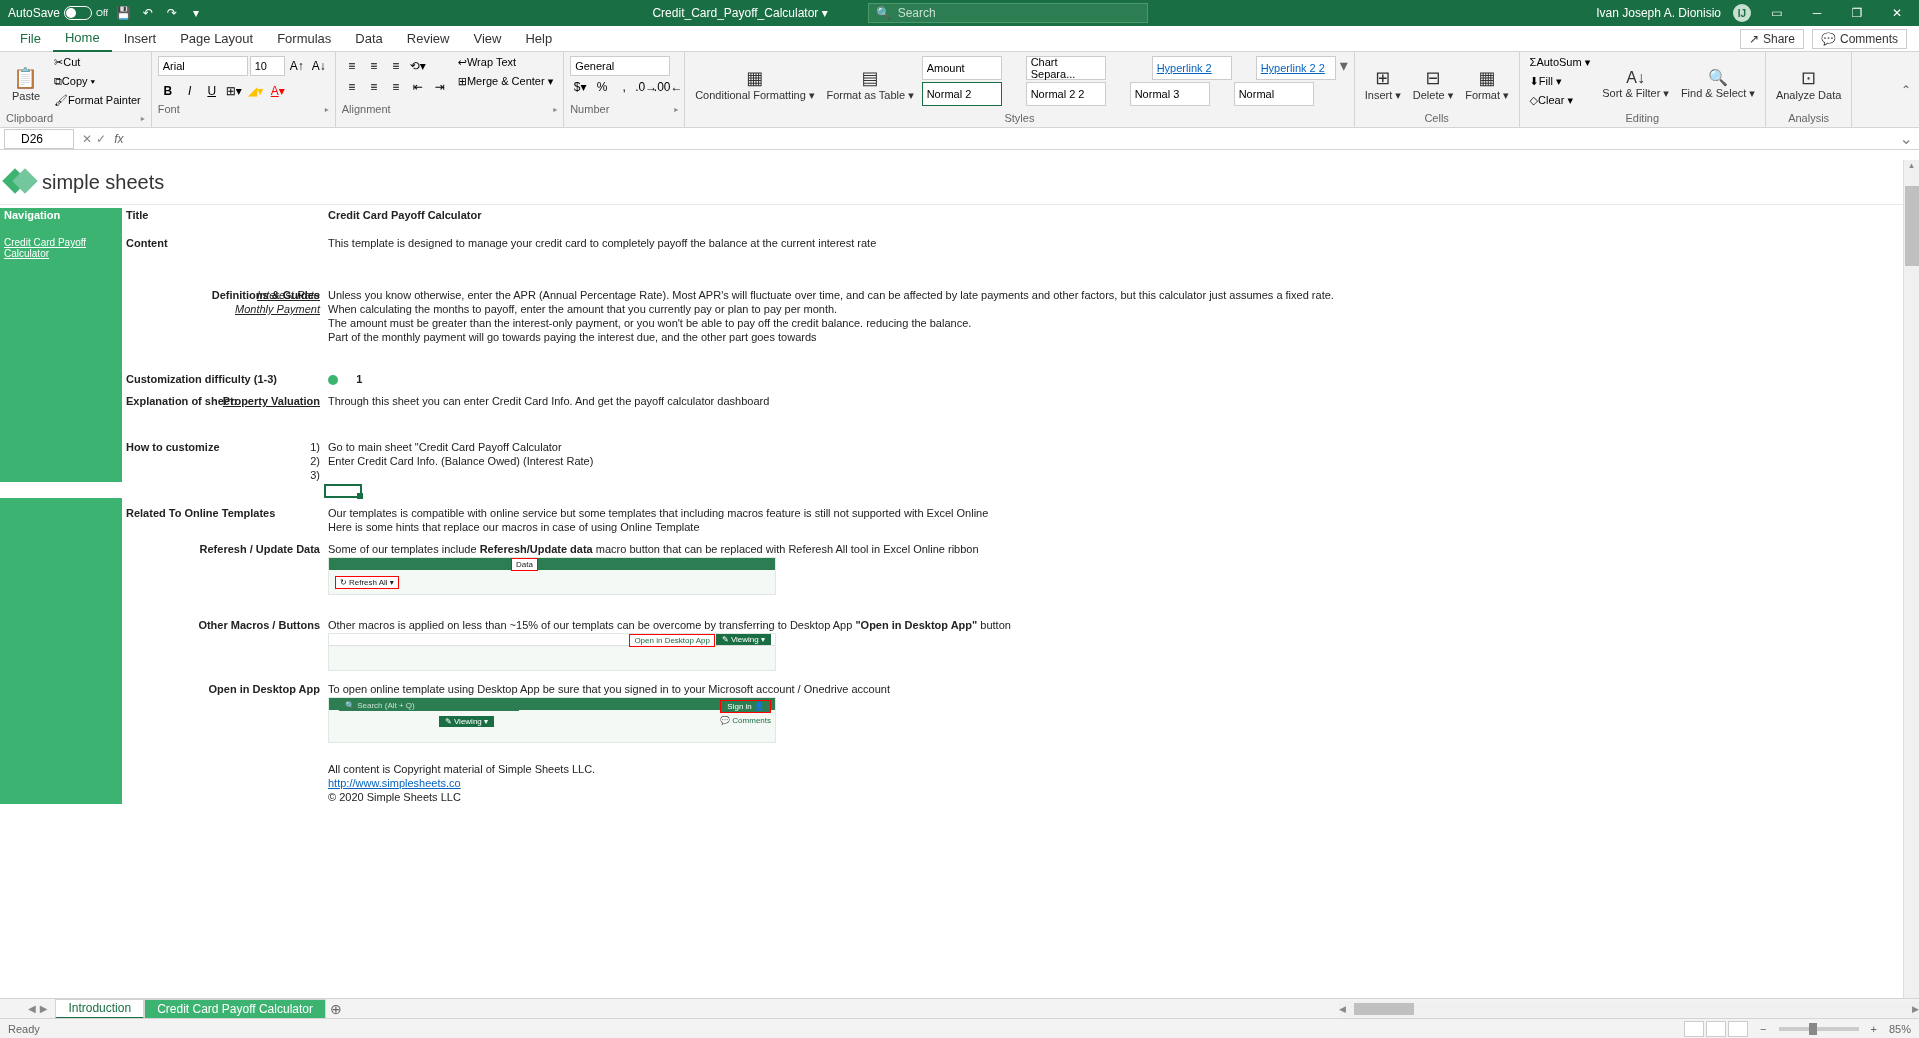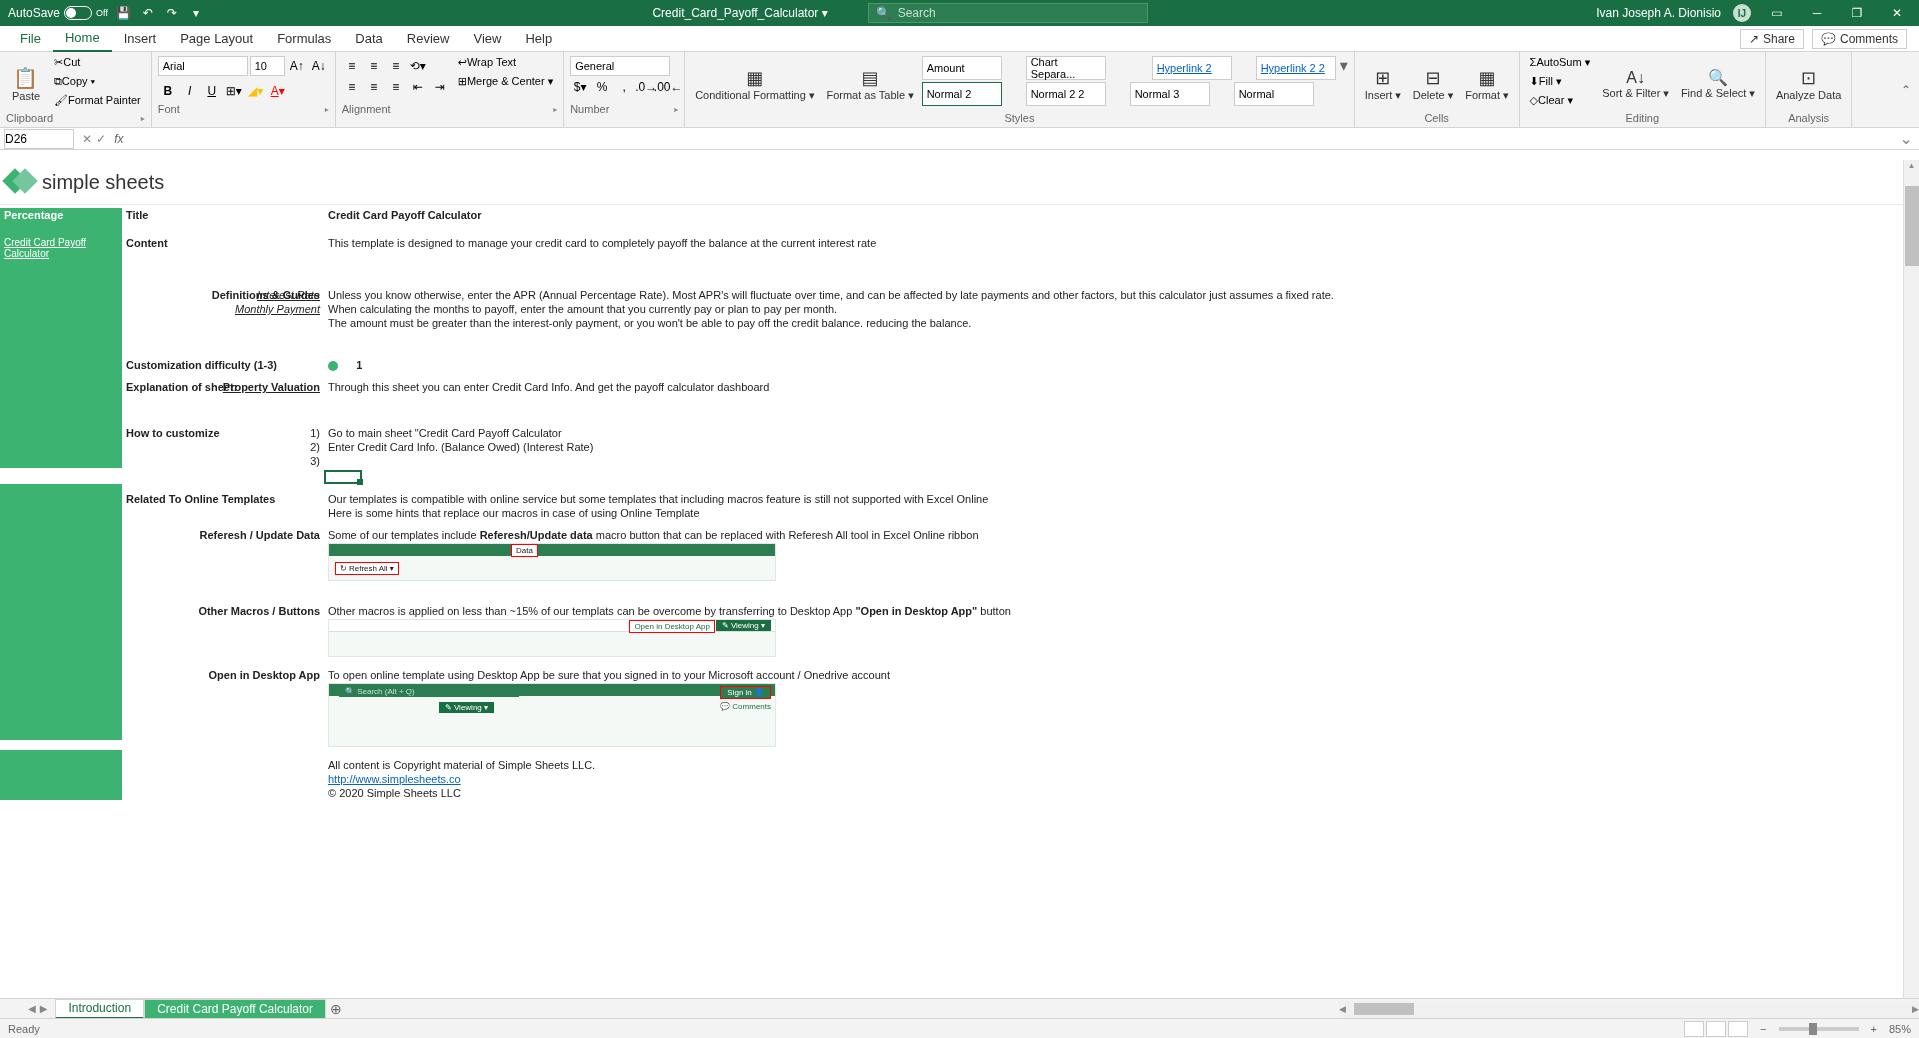--- a/index.html
+++ b/index.html
@@ -42,21 +42,21 @@
 .size-select { width: 35px; height: 20px; border: 1px solid #ccc; font-size: 11px; padding: 0 4px; background: #fff; }
 .num-select { width: 100px; height: 20px; border: 1px solid #ccc; font-size: 11px; padding: 0 4px; background: #fff; }
 .mini-btn { width: 20px; height: 20px; border: none; background: transparent; font-size: 12px; display: flex; align-items: center; justify-content: center; }
 .style-box { width: 80px; height: 24px; border: 1px solid #ccc; display: flex; align-items: center; padding: 0 4px; font-size: 11px; background: #fff; }
 .style-box.sel { border: 1px solid #1a6e43; }
 .style-grid { display: grid; grid-template-columns: repeat(4, 1fr); gap: 2px; }
 .style-link { color: #0563c1; text-decoration: underline; margin-left: 22px; }
 
 
 .formula-bar { height: 22px; border-bottom: 1px solid #d4d4d4; display: flex; align-items: center; background: #fff; }
-.name-box { width: 70px; height: 20px; border: 1px solid #ccc; font-size: 12px; padding: 0 0; margin: 0 4px; }
+.name-box { width: 70px; height: 20px; border: 1px solid #ccc; font-size: 12px; padding: 0 16px; margin: 0 4px; }
 .fx-btns { display: flex; gap: 4px; padding: 0 4px; color: #888; font-size: 12px; }
 .fx-label { font-style: italic; font-size: 12px; color: #666; padding: 0 4px; }
 .formula-input { flex: 1; border: none; font-size: 12px; padding: 0 4px; }
 
 
 .sheet-area { position: absolute; top: 160px; left: 0; right: 0; bottom: 40px; overflow: hidden; background: #fff; }
 .sheet-content { font-size: 12px; color: #222; }
 .logo-row { display: flex; align-items: center; padding: 8px 4px; border-bottom: 1px solid #e8e8e8; }
 .logo-shape { width: 32px; height: 28px; position: relative; margin-right: 6px; }
 .logo-shape .d1 { position: absolute; width: 18px; height: 18px; background: #3cb371; transform: rotate(45deg); top: 4px; left: 2px; }
@@ -346,21 +346,21 @@
     <div class="logo-row">
       <div class="logo-shape">
           <div class="d1"></div>
           <div class="d2"></div>
         </div>
       <span class="logo-text">simple sheets</span>
     </div>
     <div class="content-body">
 
       <div class="row">
-        <div class="col-a" style="font-weight:bold">Percentage</div>
+        <div class="col-a" style="font-weight:bold">Navigation</div>
         <div class="col-b" style="text-align:left">Title</div>
         <div class="col-c" style="font-weight:bold">Credit Card Payoff Calculator</div>
       </div>
       <div class="row">
           <div class="col-a"></div>
         </div>
       <div class="row">
         <div class="col-a">
             <a class="nav-link" style="padding:0">Credit Card Payoff Calculator</a>
           </div>
@@ -382,20 +382,25 @@
         <div class="col-a"></div>
         <div class="col-b"><span class="underline">Monthly Payment</span></div>
         <div class="col-c">When calculating the months to payoff, enter the amount that you currently pay or plan to pay per month.</div>
       </div>
       <div class="row">
           <div class="col-a"></div>
           <div class="col-b"></div>
           <div class="col-c">The amount must be greater than the interest-only payment, or you won't be able to pay off the credit balance. reducing the balance.</div>
         </div>
       <div class="row">
+          <div class="col-a"></div>
+          <div class="col-b"></div>
+          <div class="col-c">Part of the monthly payment will go towards paying the interest due, and the other part goes towards</div>
+        </div>
+      <div class="row">
           <div class="col-a" style="min-height:28px"></div>
         </div>
       <div class="row">
         <div class="col-a"></div>
         <div class="col-b" style="text-align:left">Customization difficulty (1-3)</div>
         <div class="col-c"><span class="diff-dot"></span>&nbsp;&nbsp;&nbsp;&nbsp;&nbsp;&nbsp;<b>1</b></div>
       </div>
       <div class="row">
           <div class="col-a" style="min-height:8px"></div>
         </div>
@@ -487,21 +492,21 @@
         </div>
       <div class="row">
         <div class="col-a"></div>
         <div class="col-b">Open in Desktop App</div>
         <div class="col-c">To open online template using Desktop App be sure that you signed in to your Microsoft account / Onedrive account</div>
       </div>
       <div class="row">
           <div class="col-a" style="min-height:58px"></div>
           <div class="col-b"></div>
           <div class="col-c">
-        <div class="img-placeholder" style="height:64px">
+        <div class="img-placeholder" style="height:46px">
           <div class="img-bar"></div>
           <span style="position:absolute;top:2px;left:10px;font-size:8px;color:#c8e0d2;background:#2d7d52;padding:1px 6px;width:180px">🔍 Search (Alt + Q)</span>
           <span class="img-red" style="position:absolute;top:2px;right:4px;background:#2d7d52;color:#fff;padding:1px 6px">Sign in 👤</span>
           <span style="position:absolute;top:18px;left:110px;font-size:8px;background:#1a6e43;color:#fff;padding:1px 6px">✎ Viewing ▾</span>
           <span style="position:absolute;top:18px;right:4px;font-size:8px;color:#1a6e43">💬 Comments</span>
         </div>
       </div>
         </div>
       <div class="row">
           <div class="col-a" style="min-height:8px"></div>

